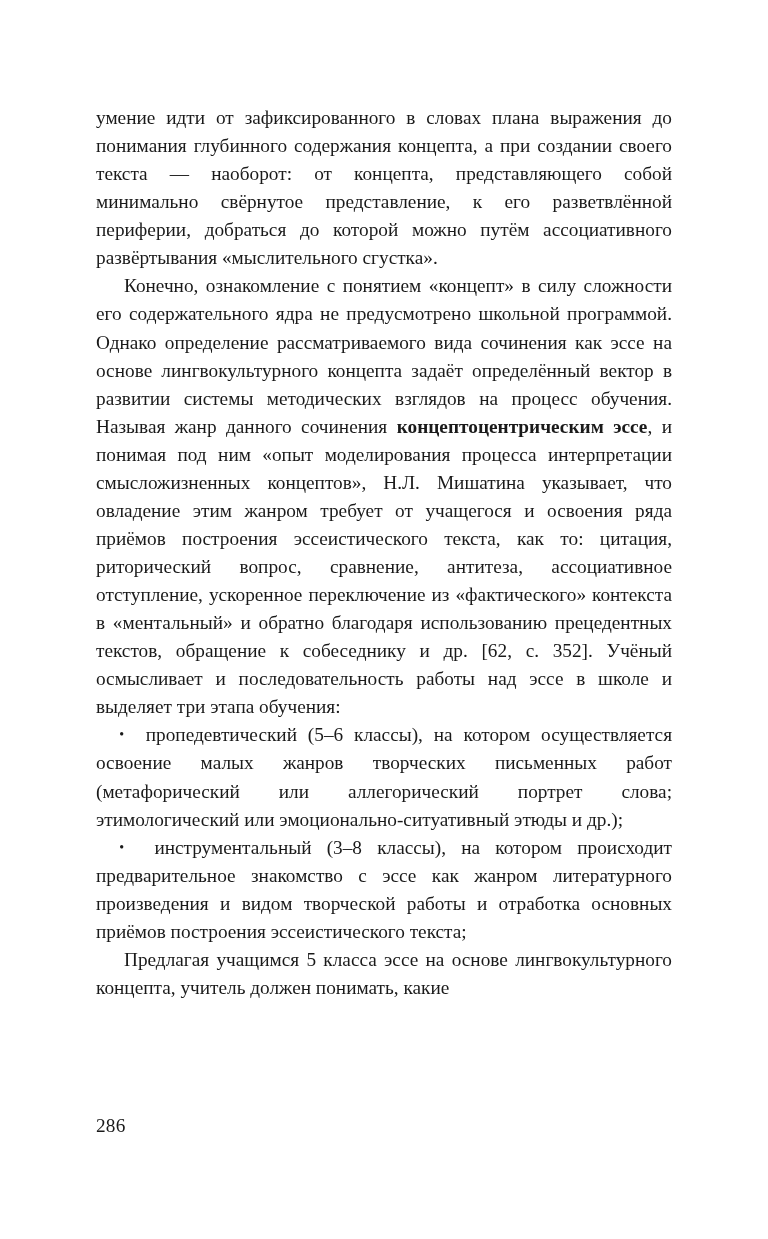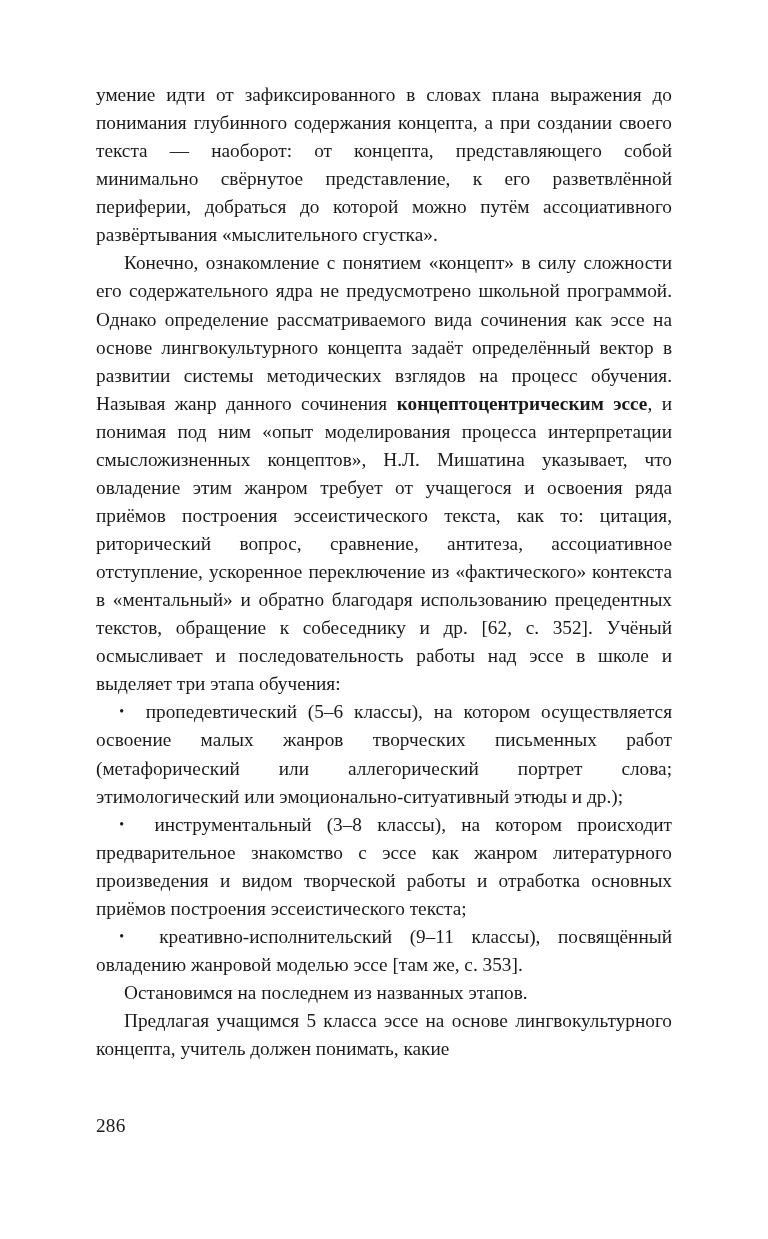--- a/index.html
+++ b/index.html
@@ -11,21 +11,21 @@
     width: 768px;
     height: 1239px;
     font-family: "Liberation Serif", serif;
     color: #1a1a1a;
   }
   .page {
     position: relative;
     width: 768px;
     height: 1239px;
     box-sizing: border-box;
-    padding: 81px 96px 0 96px;
+    padding: 104px 96px 0 96px;
     background: #ffffff;
   }
   .text-block {
     font-size: 19.3px;
     line-height: 1.455;
     text-align: justify;
     text-justify: inter-word;
     hyphens: manual;
   }
   p {
@@ -71,22 +71,20 @@
   <div class="text-block">
 
     <p class="cont">умение идти от зафиксированного в словах плана выражения до понимания глубинного содержания концепта, а при создании своего текста — наоборот: от концепта, представляющего собой минимально свёрнутое представление, к его разветвлённой периферии, добраться до которой можно путём ассоциативного развёртывания «мыслительного сгустка».</p>
 
     <p class="indent"><span>Конечно, ознакомление с понятием «концепт» в силу сложности его содержательного ядра не предусмотрено школьной программой. Однако определение рассматриваемого вида сочинения как эссе на основе лингвокультурного концепта задаёт определённый вектор в развитии системы методических взглядов на процесс обучения. Называя жанр данного сочинения </span><span class="bi-bold">концептоцентрическим эссе</span><span>, и понимая под ним «опыт моделирования процесса интерпретации смысложизненных концептов», Н.Л. Мишатина указывает, что овладение этим жанром требует от учащегося и освоения ряда приёмов построения эссеистического текста, как то: цитация, риторический вопрос, сравнение, антитеза, ассоциативное отступление, ускоренное переключение из «фактического» контекста в «ментальный» и обратно благодаря использованию прецедентных текстов, обращение к собеседнику и др. [62, с. 352]. Учёный осмысливает и последовательность работы над эссе в школе и выделяет три этапа обучения:</span></p>
 
     <p class="bullet-item"><span class="lead"><span class="bullet-dot">•</span></span>&nbsp;&nbsp;<span>пропедевтический (5–6 классы), на котором осуществляется освоение малых жанров творческих письменных работ (метафорический или аллегорический портрет слова; этимологический или эмоционально-ситуативный этюды и др.);</span></p>
 
     <p class="bullet-item"><span class="lead"><span class="bullet-dot">•</span></span>&nbsp;&nbsp;<span>инструментальный (3–8 классы), на котором происходит предварительное знакомство с эссе как жанром литературного произведения и видом творческой работы и отработка основных приёмов построения эссеистического текста;</span></p>
 
-    <p class="bullet-item"><span class="lead"><span class="bullet-dot">•</span></span>&nbsp;&nbsp;<span>креативно-исполнительский (9–11 классы), посвящённый овладению жанровой моделью эссе [там же, с. 353].</span></p>
 
-    <p class="indent">Остановимся на последнем из названных этапов.</p>
 
     <p class="indent">Предлагая учащимся 5 класса эссе на основе лингвокультурного концепта, учитель должен понимать, какие</p>
 
   </div>
 
   <div class="page-number">286</div>
 </div>
 
 </body></html>

